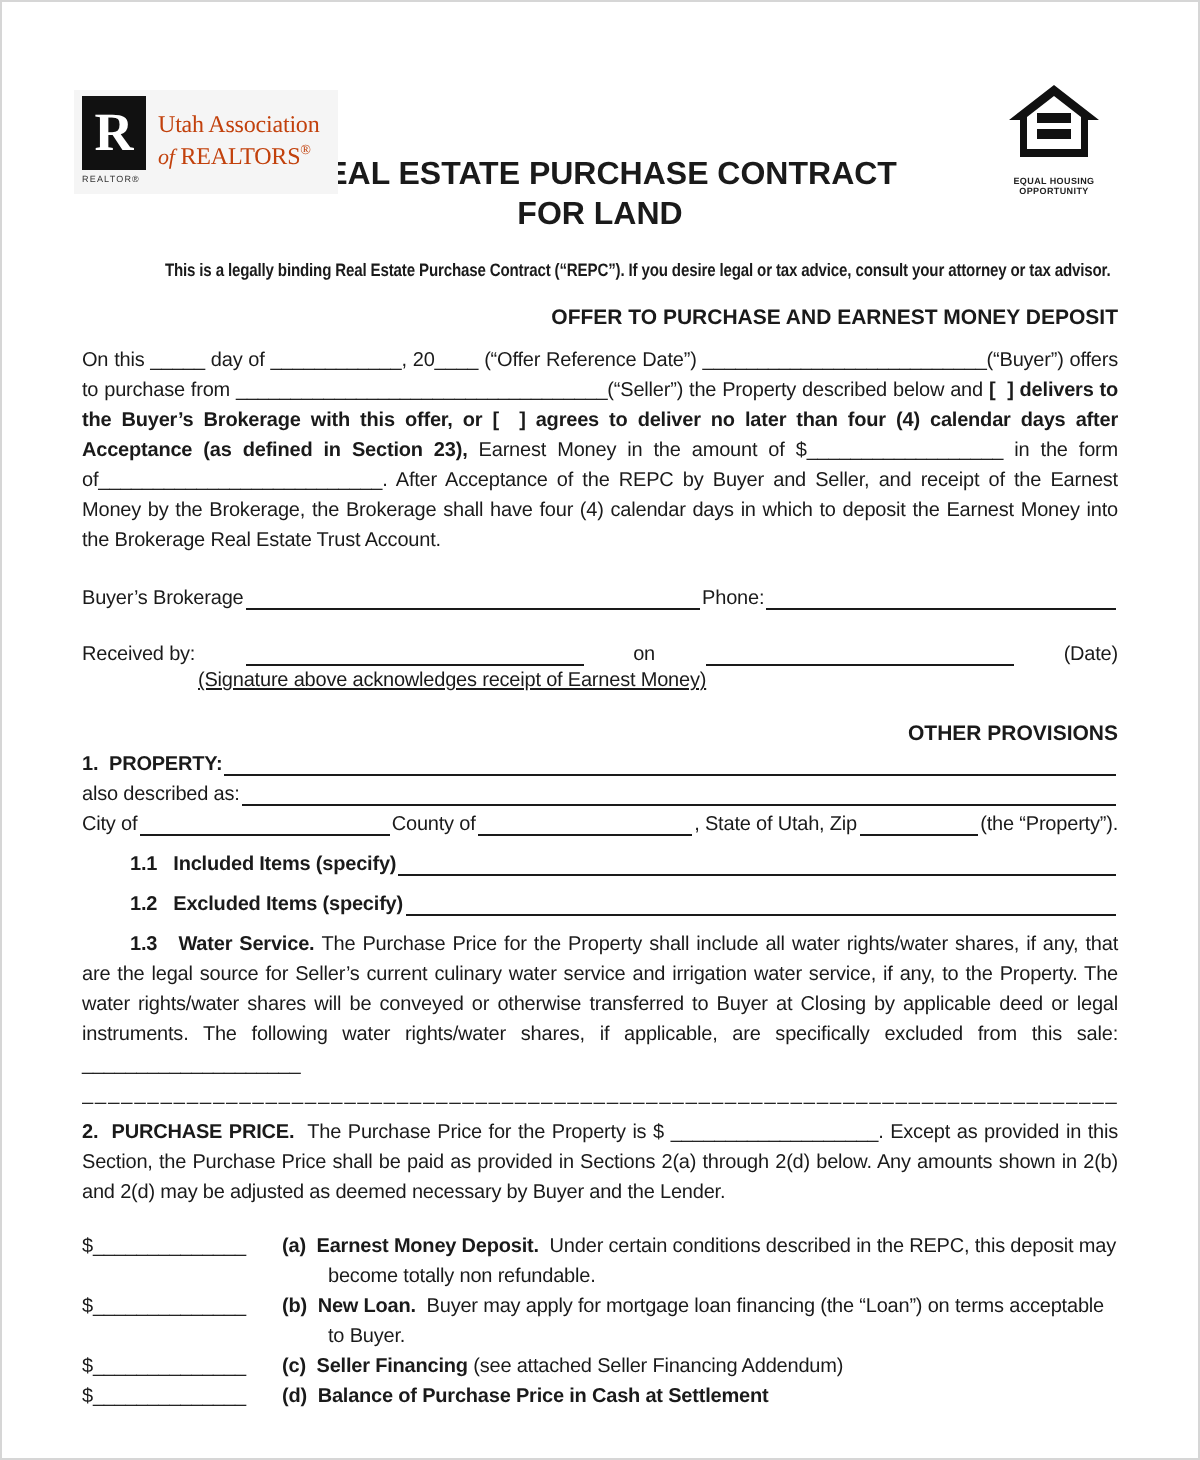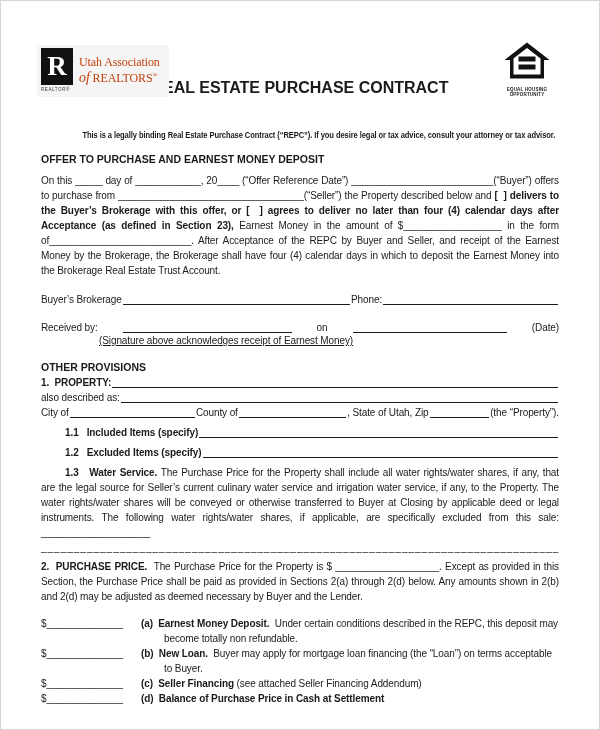--- a/index.html
+++ b/index.html
@@ -27,29 +27,29 @@
     display: flex; align-items: flex-start; text-align: left;
   }
   .uar-box-wrap { margin-right: 6px; }
   .uar-box {
     width: 32px; height: 37px; background: #111;
     color: #fff; display: flex; align-items: center; justify-content: center;
     font-family: "Liberation Serif", serif; font-weight: bold; font-size: 27px;
   }
   .uar-caption { font-size: 4.5px; letter-spacing: 0.6px; color: #333; margin-top: 2px; line-height: 5px; }
   .uar-org { font-family: "Liberation Serif", serif; font-size: 12px; line-height: 13px; color: #c2410c; padding-top: 8px; }
-  .uar-org .of { font-style: italic; font-size: 14px; }
+  .uar-org .of { font-style: italic; font-size: 11px; }
   .uar-org sup { font-size: 7px; }
   .page-title { display: inline-block; padding-top: 33px; font-weight: bold; font-size: 16px; line-height: 20px; letter-spacing: 0; }
   .eho-logo { position: absolute; right: 8px; top: -3px; width: 48px; text-align: center; }
   .eho-caption { font-size: 4.5px; line-height: 5px; letter-spacing: 0.2px; font-weight: bold; color: #222; margin-top: 1px; }
 
   
   .binding-note { margin-top: 7px; font-weight: bold; font-size: 9px; white-space: nowrap; text-align: center; transform: scaleX(0.84); transform-origin: 50% 50%; }
-  .sec-heading { text-align: left; font-weight: bold; font-size: 10.5px; letter-spacing: 0; }
+  .sec-heading { text-align: right; font-weight: bold; font-size: 10.5px; letter-spacing: 0; }
   .h-offer { margin-top: 9px; }
   .h-provisions { margin-top: 14px; }
   .just { text-align: justify; }
   b, .b { font-weight: bold; letter-spacing: -0.1px; }
 
   .p-offer { margin-top: 6px; }
 
   
   .frow { display: flex; align-items: stretch; white-space: nowrap; }
   .fill { flex: 1 1 auto; border-bottom: 1px solid #1a1a1a; margin: 0 1px 2px 1px; }
@@ -83,20 +83,21 @@
         <div class="uar-caption">REALTOR®</div>
       </div>
       <div class="uar-org">
         <div>Utah Association</div>
         <div><i class="of">of</i>&nbsp;<span>REALTORS</span><sup>®</sup></div>
       </div>
     </div>
 
     <div class="page-title">
       <div>REAL ESTATE PURCHASE CONTRACT</div>
+      <div>FOR LAND</div>
     </div>
 
     <div class="eho-logo">
       <svg width="46" height="40" viewBox="0 0 46 40">
         <path d="M23 0.5 L45.5 18 L40 18 L40 36.5 L6 36.5 L6 18 L0.5 18 Z" fill="#111"></path>
         <path d="M23 6 L36.5 16.5 L36.5 32.5 L9.5 32.5 L9.5 16.5 Z" fill="#fff"></path>
         <rect x="14.5" y="14.5" width="17" height="5" fill="#111"></rect>
         <rect x="14.5" y="22.5" width="17" height="5" fill="#111"></rect>
       </svg>
       <div class="eho-caption">

